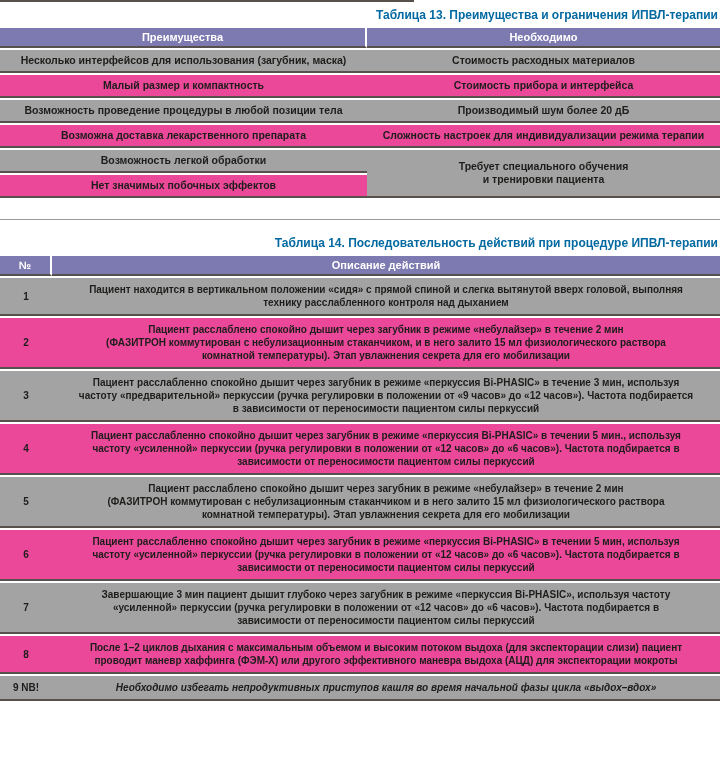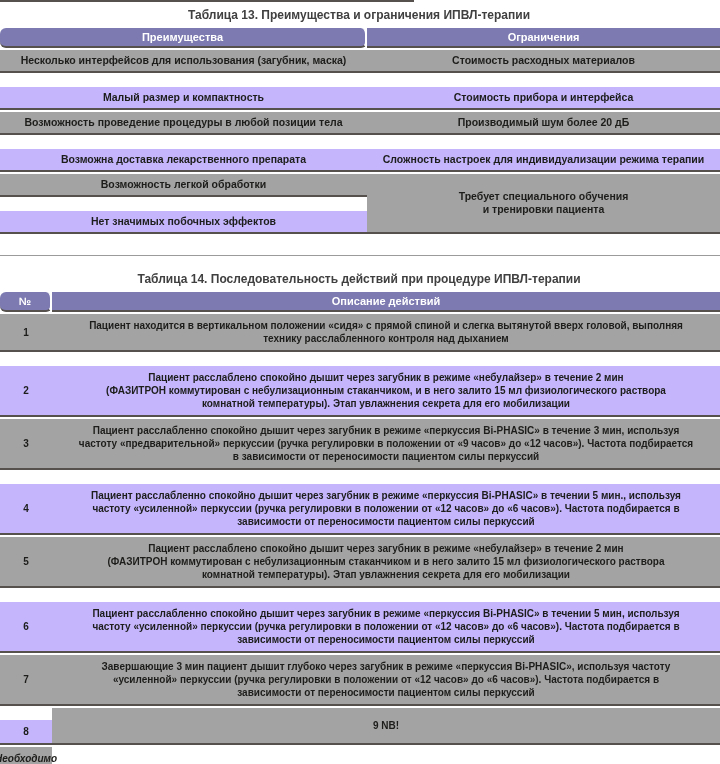--- a/index.html
+++ b/index.html
@@ -7,62 +7,62 @@
     width:720px; height:764px;
     background:#ffffff;
     font-family:"Liberation Sans", sans-serif;
     color:#1d1d1b;
     position:relative;
     overflow:hidden;
   }
   .cutoff-line { position:absolute; top:0; left:0; width:414px; height:2px; background:#56514d; }
   .tbl-title {
     font-weight:bold; font-size:12px; line-height:14px;
-    text-align:center; color:#404040;
+    text-align:right; color:#0369a1;
     margin:8px 2px 6px 0;
   }
   .t14-title { margin-top:16px; }
   .grid { display:grid; row-gap:2px; background:#ffffff; }
   .t13 { grid-template-columns:367px 353px; }
   .t14 { grid-template-columns:52px 668px; }
   .hcell {
     background:#7d7ab1; color:#ffffff;
     font-weight:bold; font-size:11px;
     display:flex; align-items:center; justify-content:center;
     min-height:20px; padding:1px 4px;
     box-sizing:border-box;
     border-bottom:2px solid #56514d;
   }
-  .hdiv { border-right:2px solid #ffffff;border-radius:6px; }
+  .hdiv { border-right:2px solid #ffffff; }
   .cell {
     font-weight:bold; font-size:10px; line-height:13px;
     display:flex; align-items:center; justify-content:center;
     text-align:center;
     padding:5px 8px; box-sizing:border-box;
     border-bottom:2px solid #56514d;
     white-space:pre-line;
   }
   .t13 .cell { min-height:23px; padding:2px 10px; font-size:10.5px; }
   .lav { background:#a3a3a3; }
-  .gry { background:#c4b5fd;margin-top:12px; }
+  .gry { background:#ec4899; }
   .merged { grid-row:span 2; }
   .numcell { padding:5px 1px; }
   .italic { font-style:italic;text-align:center; }
   .tables-divider { height:1px; background:#9b9b9b; margin:21px 0 0 0; border:none; }
 </style>
 </head>
 <body>
 
 <div class="cutoff-line"></div>
 
 <div class="tbl-title">Таблица 13. Преимущества и ограничения ИПВЛ-терапии</div>
 
 <div class="grid t13">
   <div class="hcell hdiv">Преимущества</div>
-  <div class="hcell">Ограничения</div>
+  <div class="hcell">Необходимо</div>
 
   <div class="cell lav">Несколько интерфейсов для использования (загубник, маска)</div>
   <div class="cell lav">Стоимость расходных материалов</div>
 
   <div class="cell gry">Малый размер и компактность</div>
   <div class="cell gry">Стоимость прибора и интерфейса</div>
 
   <div class="cell lav">Возможность проведение процедуры в любой позиции тела</div>
   <div class="cell lav">Производимый шум более 20 дБ</div>
 
@@ -112,17 +112,19 @@
   <div class="cell gry">Пациент расслабленно спокойно дышит через загубник в режиме «перкуссия Bi-PHASIC» в течении 5 мин, используя
 частоту «усиленной» перкуссии (ручка регулировки в положении от «12 часов» до «6 часов»). Частота подбирается в
 зависимости от переносимости пациентом силы перкуссий</div>
 
   <div class="cell lav numcell">7</div>
   <div class="cell lav">Завершающие 3 мин пациент дышит глубоко через загубник в режиме «перкуссия Bi-PHASIC», используя частоту
 «усиленной» перкуссии (ручка регулировки в положении от «12 часов» до «6 часов»). Частота подбирается в
 зависимости от переносимости пациентом силы перкуссий</div>
 
   <div class="cell gry numcell">8</div>
+  <div class="cell gry">После 1–2 циклов дыхания с максимальным объемом и высоким потоком выдоха (для экспекторации слизи) пациент
+проводит маневр хаффинга (ФЭМ-Х) или другого эффективного маневра выдоха (АЦД) для экспекторации мокроты</div>
 
   <div class="cell lav numcell">9 NB!</div>
   <div class="cell lav italic">Необходимо избегать непродуктивных приступов кашля во время начальной фазы цикла «выдох–вдох»</div>
 
 </div>
 
 </body></html>

